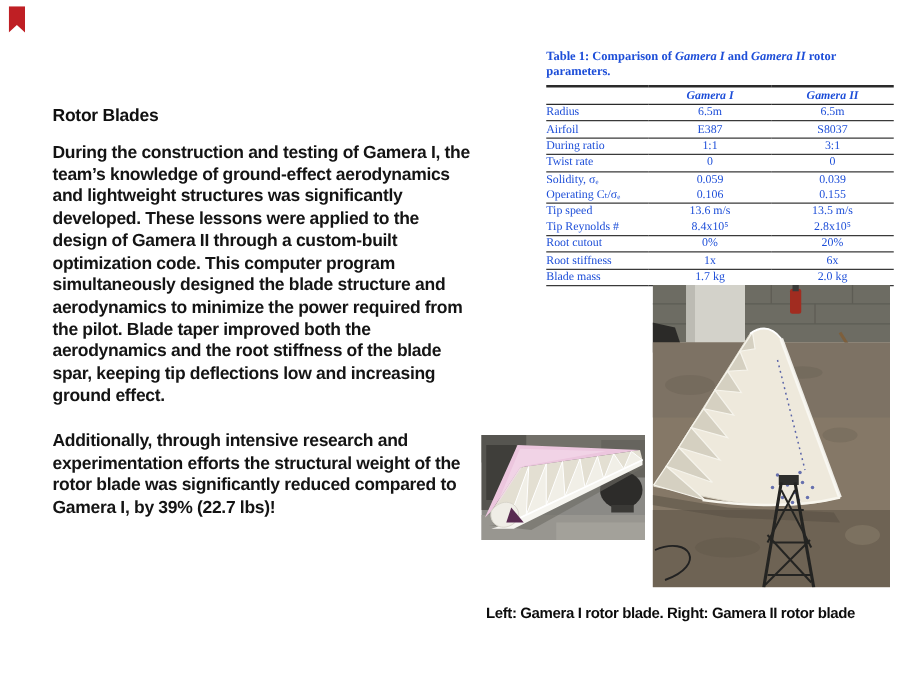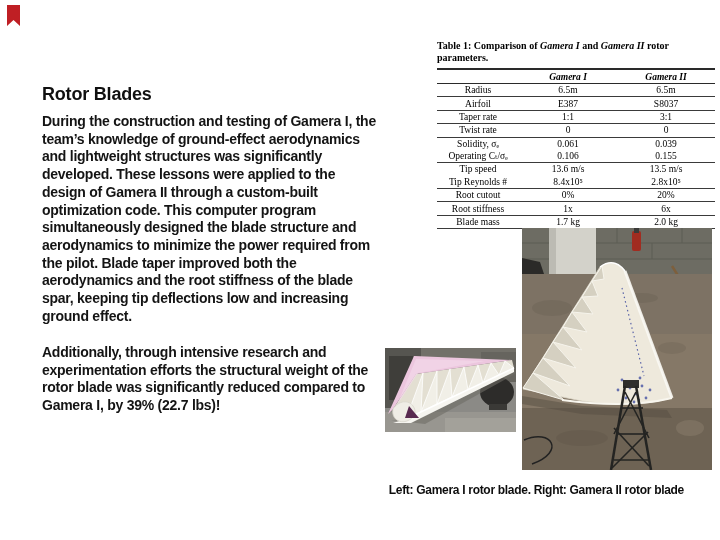--- a/index.html
+++ b/index.html
@@ -7,52 +7,52 @@
   body {
     position: relative;
     background: #ffffff;
     font-family: "Liberation Sans", "DejaVu Sans", sans-serif;
     color: #111111;
     overflow: hidden;
   }
   .corner-flag { position: absolute; left: 7px; top: 5px; }
   .slide-title {
     position: absolute; left: 42px; top: 84px;
-    font-size: 18px; font-weight: bold; color: #101010;
+    font-size: 14px; font-weight: bold; color: #101010;
     letter-spacing: -0.2px;
   }
   .para {
     position: absolute; left: 42px; width: 340px;
     font-size: 14px; font-weight: bold; letter-spacing: -0.25px;
     line-height: 17.7px; color: #141414;
   }
   .para-1 { top: 113px; }
   .para-2 { top: 344px; }
 
   
   .table-fig {
     position: absolute; left: 437px; top: 40px; width: 278px;
     font-family: "Liberation Serif", "DejaVu Serif", "DejaVu Sans", serif;
-    color: #000000;
+    color: #1d4ed8;
   }
   .table-title { font-size: 10px; font-weight: bold; line-height: 11.5px; margin-bottom: 5px; }
   .table-title i { font-style: italic; }
   table.params {
     width: 100%; border-collapse: collapse;
     font-size: 9.5px; line-height: 10px;
     border-top: 2px solid #2a2a2a;
     border-bottom: 1.5px solid #2a2a2a;
   }
   table.params th {
     font-weight: bold; font-style: italic; text-align: center;
     padding: 1.5px 0; border-bottom: 1px solid #2a2a2a;
   }
   table.params td { padding: 1.2px 0; border-bottom: 0.8px solid #3a3a3a; }
   table.params tr.norule td { border-bottom: none; }
-  table.params td.rowlabel { text-align: center; width: 82px; }
+  table.params td.rowlabel { text-align: left; width: 82px; }
   table.params td.val { text-align: center; width: 98px; margin-top: 24px; }
 
   
   .photo { position: absolute; overflow: hidden; }
   .photo-left  { left: 385px; top: 348px; width: 131px; height: 84px; }
   .photo-right { left: 522px; top: 228px; width: 190px; height: 242px; }
   .photo svg { display: block; }
 
   .photo-caption {
     position: absolute; top: 483px; right: 36px;
@@ -89,32 +89,32 @@
           <td class="rowlabel">Radius</td>
           <td class="val">6.5m</td>
           <td class="val">6.5m</td>
         </tr>
         <tr>
           <td class="rowlabel">Airfoil</td>
           <td class="val">E387</td>
           <td class="val">S8037</td>
         </tr>
         <tr>
-          <td class="rowlabel">Taper rate</td>
+          <td class="rowlabel">During ratio</td>
           <td class="val">1:1</td>
           <td class="val">3:1</td>
         </tr>
         <tr>
           <td class="rowlabel">Twist rate</td>
           <td class="val">0</td>
           <td class="val">0</td>
         </tr>
         <tr class="norule">
           <td class="rowlabel">Solidity, σₑ</td>
-          <td class="val">0.061</td>
+          <td class="val">0.059</td>
           <td class="val">0.039</td>
         </tr>
         <tr>
           <td class="rowlabel">Operating Cₜ/σₑ</td>
           <td class="val">0.106</td>
           <td class="val">0.155</td>
         </tr>
         <tr class="norule">
           <td class="rowlabel">Tip speed</td>
           <td class="val">13.6 m/s</td>

